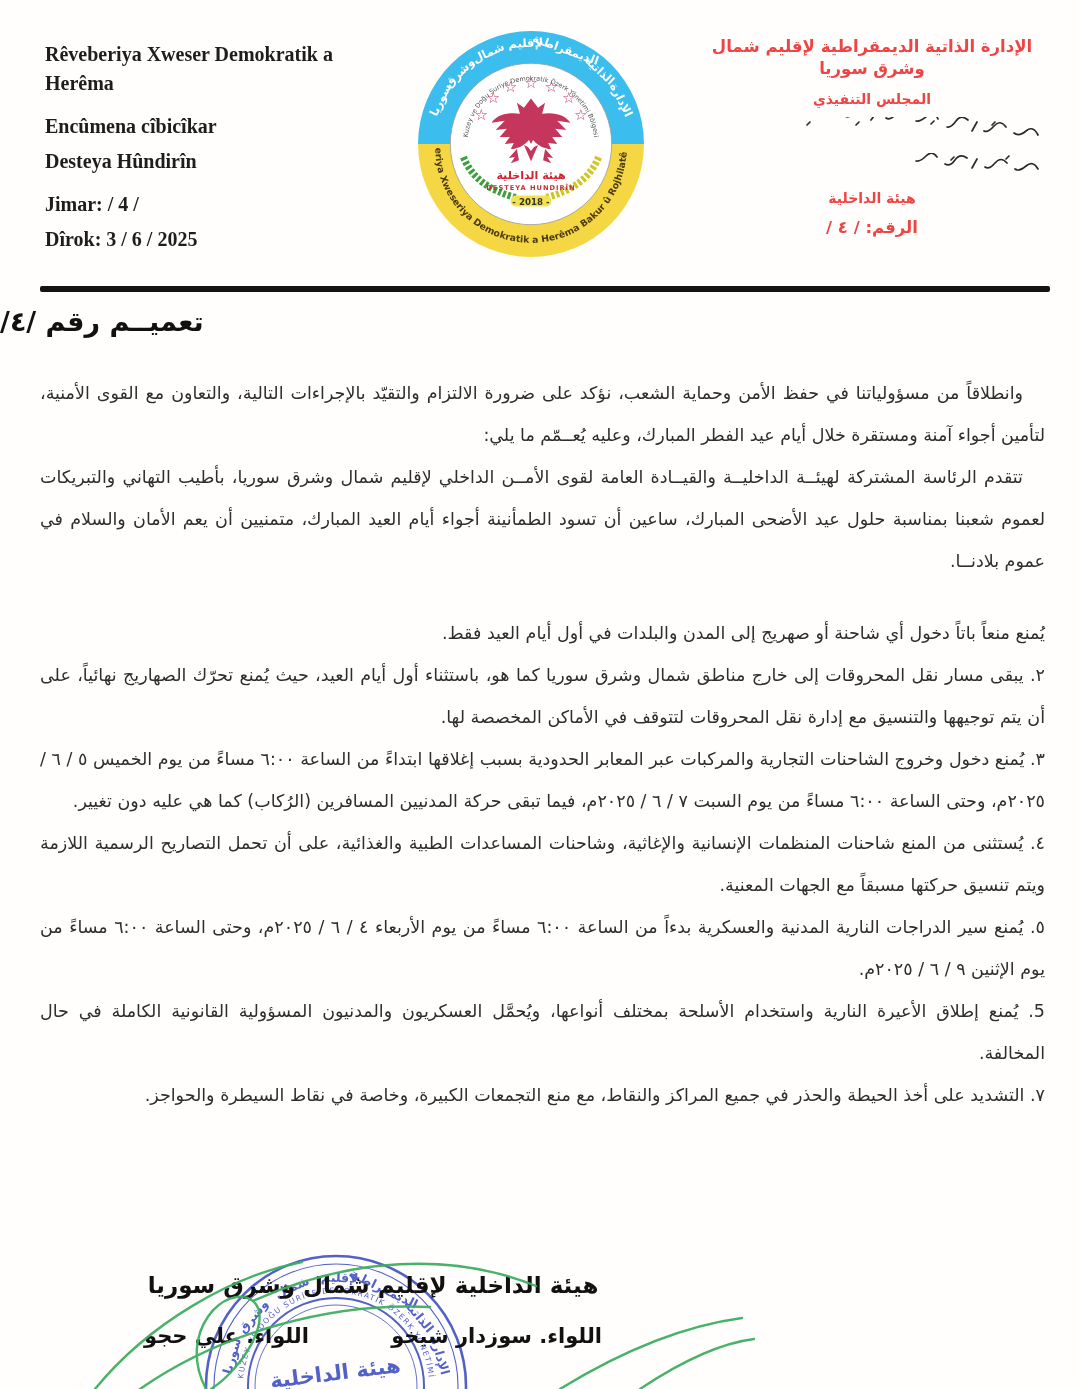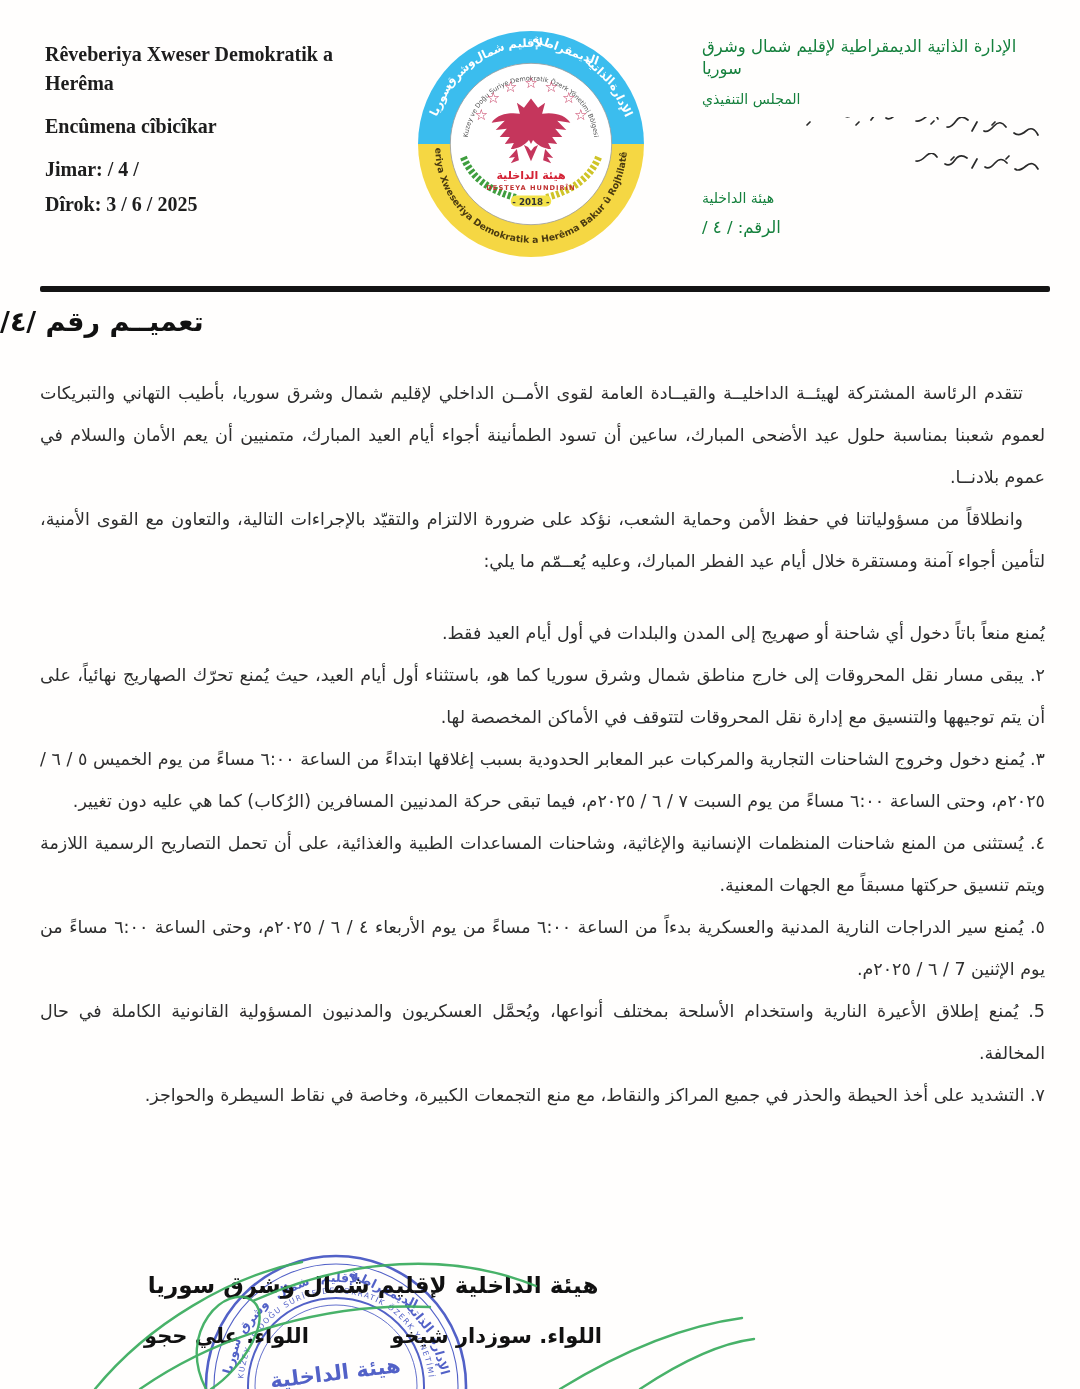--- a/index.html
+++ b/index.html
@@ -11,21 +11,21 @@
   
   .hdr-left{
     position:absolute;left:45px;top:40px;width:345px;
     font-family:"Liberation Serif",serif;font-weight:bold;
     font-size:20px;color:#1d1d1d;line-height:1.45;
   }
   .hdr-left .grp{margin-bottom:14px;}
   .hdr-left .ln{margin:0 0 6px 0;}
   .hdr-right{
     position:absolute;right:38px;top:36px;width:340px;
-    direction:rtl;text-align:left;font-weight:normal;color:#15803d;
+    direction:rtl;text-align:center;font-weight:bold;color:#ef4444;
   }
   .hdr-right .ln{margin:0 0 9px 0;font-size:16.5px;line-height:1.35;}
   .hdr-right .ln.big{font-size:14px;}
   .syriac{display:block;margin:6px 0 4px 0;}
   
   .emblem{position:absolute;left:415px;top:28px;width:232px;height:232px;}
   
   .rule{position:absolute;left:40px;right:30px;top:286px;height:6px;background:#141414;border-radius:2px;}
   .doc-title{
     position:absolute;left:0;right:0;top:306px;text-align:left;direction:rtl;
@@ -55,20 +55,21 @@
 <body>
 
 <div class="page">
 
   <div class="hdr-left">
     <div class="grp">
       <p class="ln">Rêveberiya Xweser Demokratik a Herêma</p>
     </div>
     <div class="grp">
       <p class="ln">Encûmena cîbicîkar</p>
+      <p class="ln">Desteya Hûndirîn</p>
     </div>
     <div class="grp">
       <p class="ln">Jimar: / 4 /</p>
       <p class="ln">Dîrok: 3 / 6 / 2025</p>
     </div>
   </div>
 
   <svg class="emblem" viewBox="0 0 230 230">
     <path d="M 3,115 A 112,112 0 0 1 227,115 Z" fill="#3bbdee"></path>
     <path d="M 227,115 A 112,112 0 0 1 3,115 Z" fill="#f5d743"></path>
@@ -138,28 +139,28 @@
     </svg>
     <p class="ln big" style="margin-top:8px;">هيئة الداخلية</p>
     <p class="ln" style="margin-top:6px;">الرقم: / ٤ /</p>
   </div>
 
   <div class="rule"></div>
 
   <div class="doc-title">تعميــم رقم /٤/</div>
 
   <div class="body-text">
+    <p class="indent">وانطلاقاً من مسؤولياتنا في حفظ الأمن وحماية الشعب، نؤكد على ضرورة الالتزام والتقيّد بالإجراءات التالية، والتعاون مع القوى الأمنية، لتأمين أجواء آمنة ومستقرة خلال أيام عيد الفطر المبارك، وعليه يُعــمّم ما يلي:</p>
     <p class="indent">تتقدم الرئاسة المشتركة لهيئــة الداخليــة والقيــادة العامة لقوى الأمــن الداخلي لإقليم شمال وشرق سوريا، بأطيب التهاني والتبريكات لعموم شعبنا بمناسبة حلول عيد الأضحى المبارك، ساعين أن تسود الطمأنينة أجواء أيام العيد المبارك، متمنيين أن يعم الأمان والسلام في عموم بلادنــا.</p>
-    <p class="indent">وانطلاقاً من مسؤولياتنا في حفظ الأمن وحماية الشعب، نؤكد على ضرورة الالتزام والتقيّد بالإجراءات التالية، والتعاون مع القوى الأمنية، لتأمين أجواء آمنة ومستقرة خلال أيام عيد الفطر المبارك، وعليه يُعــمّم ما يلي:</p>
     <div class="items">
       <p>يُمنع منعاً باتاً دخول أي شاحنة أو صهريج إلى المدن والبلدات في أول أيام العيد فقط.</p>
       <p>٢. يبقى مسار نقل المحروقات إلى خارج مناطق شمال وشرق سوريا كما هو، باستثناء أول أيام العيد، حيث يُمنع تحرّك الصهاريج نهائياً، على أن يتم توجيهها والتنسيق مع إدارة نقل المحروقات لتتوقف في الأماكن المخصصة لها.</p>
       <p>٣. يُمنع دخول وخروج الشاحنات التجارية والمركبات عبر المعابر الحدودية بسبب إغلاقها ابتداءً من الساعة ٦:٠٠ مساءً من يوم الخميس ٥ / ٦ / ٢٠٢٥م، وحتى الساعة ٦:٠٠ مساءً من يوم السبت ٧ / ٦ / ٢٠٢٥م، فيما تبقى حركة المدنيين المسافرين (الرُكاب) كما هي عليه دون تغيير.</p>
       <p>٤. يُستثنى من المنع شاحنات المنظمات الإنسانية والإغاثية، وشاحنات المساعدات الطبية والغذائية، على أن تحمل التصاريح الرسمية اللازمة ويتم تنسيق حركتها مسبقاً مع الجهات المعنية.</p>
-      <p>٥. يُمنع سير الدراجات النارية المدنية والعسكرية بدءاً من الساعة ٦:٠٠ مساءً من يوم الأربعاء ٤ / ٦ / ٢٠٢٥م، وحتى الساعة ٦:٠٠ مساءً من يوم الإثنين 7 / ٦ / ٢٠٢٥م.</p>
+      <p>٥. يُمنع سير الدراجات النارية المدنية والعسكرية بدءاً من الساعة ٦:٠٠ مساءً من يوم الأربعاء ٤ / ٦ / ٢٠٢٥م، وحتى الساعة ٦:٠٠ مساءً من يوم الإثنين ٩ / ٦ / ٢٠٢٥م.</p>
       <p>5. يُمنع إطلاق الأعيرة النارية واستخدام الأسلحة بمختلف أنواعها، ويُحمَّل العسكريون والمدنيون المسؤولية القانونية الكاملة في حال المخالفة.</p>
       <p>٧. التشديد على أخذ الحيطة والحذر في جميع المراكز والنقاط، مع منع التجمعات الكبيرة، وخاصة في نقاط السيطرة والحواجز.</p>
     </div>
   </div>
 
   <svg class="stamp" viewBox="0 0 300 300">
     <g fill="none" stroke="#3b4cc0">
       <circle cx="150" cy="152" r="130" stroke-width="2.6"></circle>
       <circle cx="150" cy="152" r="122" stroke-width="1.1"></circle>
       <circle cx="150" cy="152" r="88" stroke-width="2"></circle>

